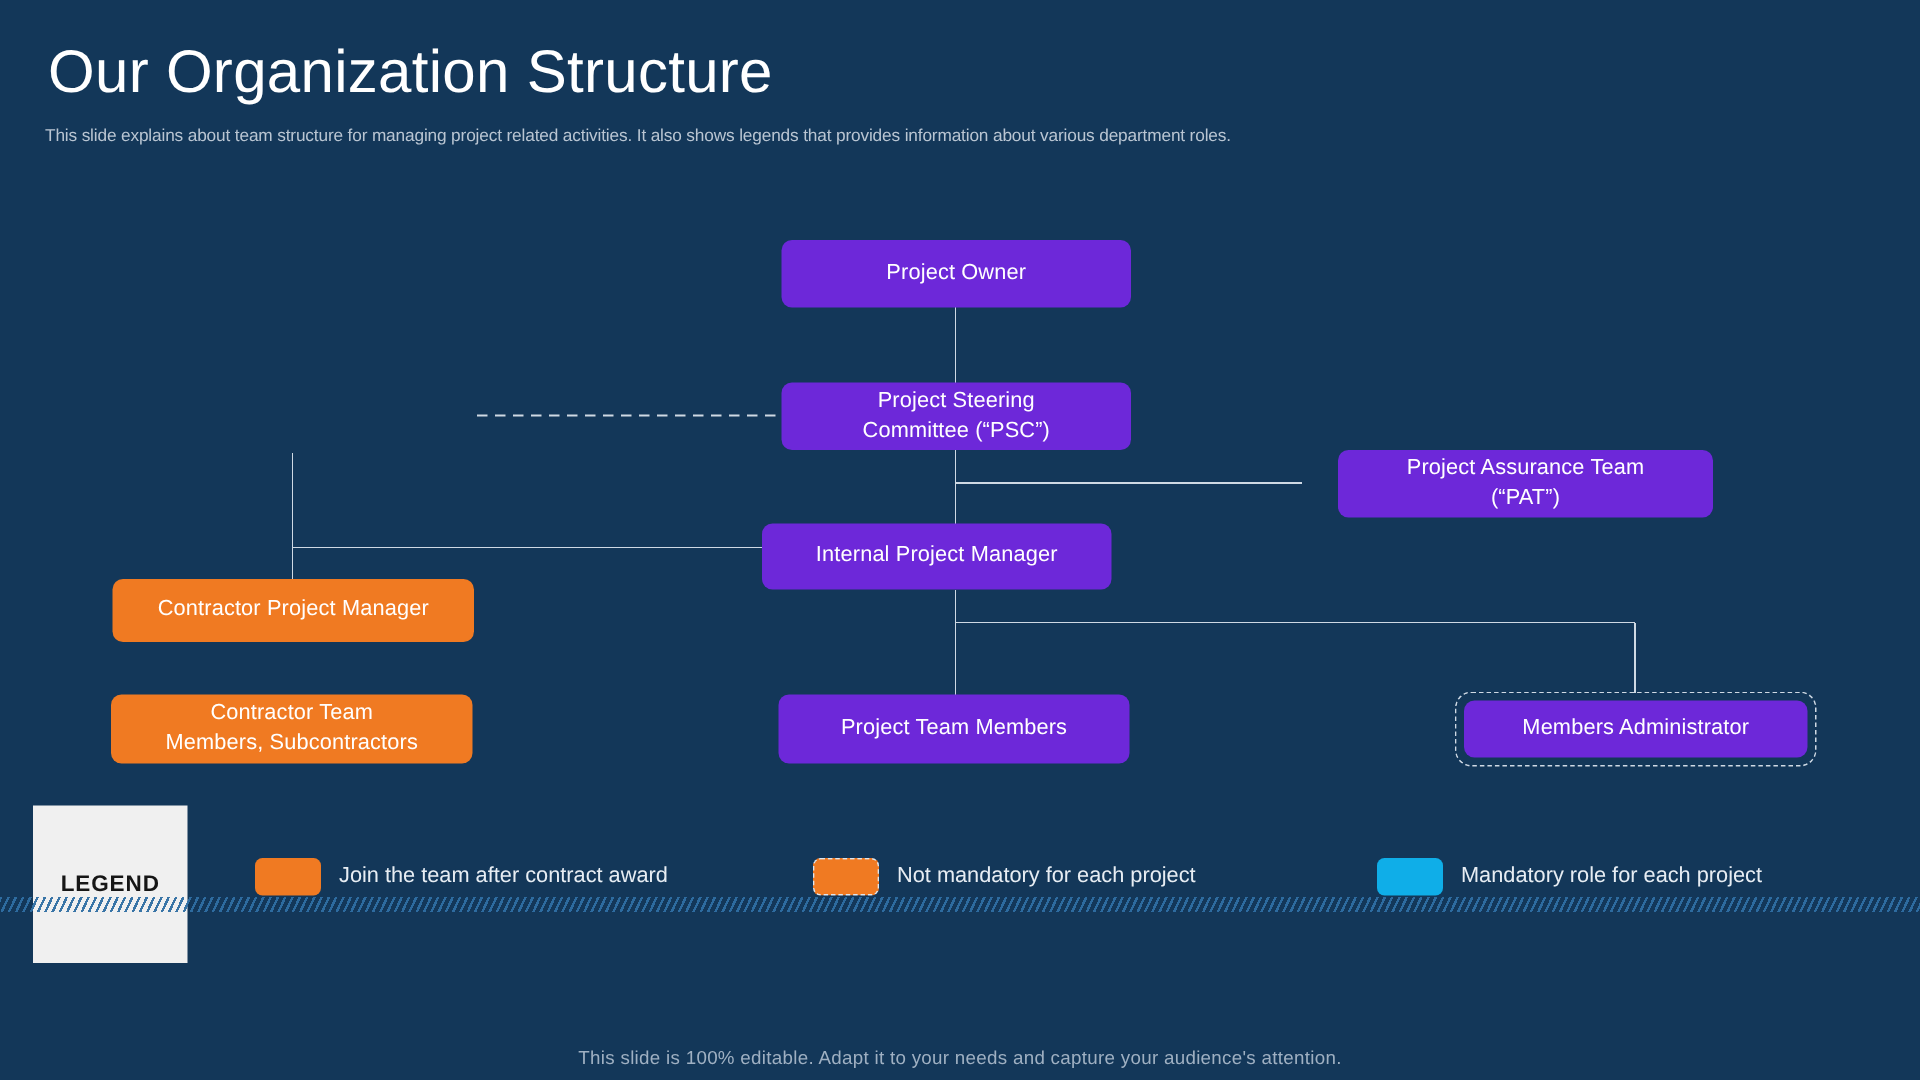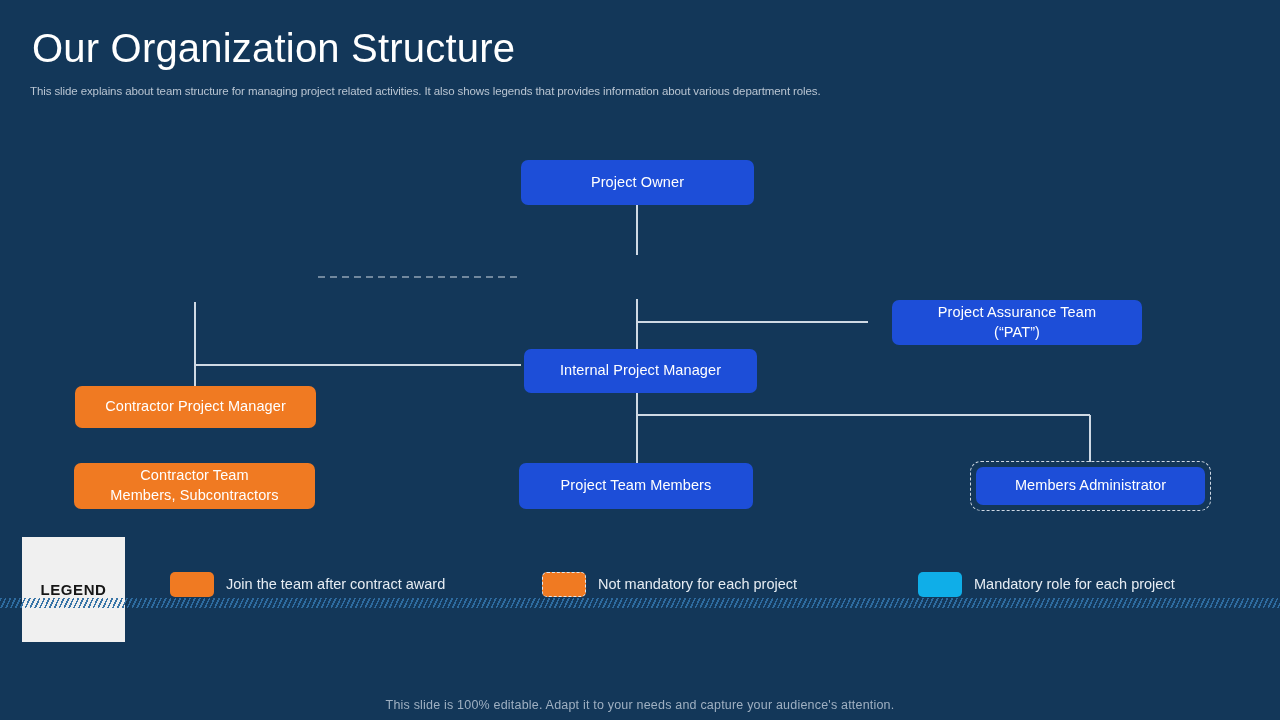--- a/index.html
+++ b/index.html
@@ -60,21 +60,21 @@
     align-items: center;
     justify-content: center;
     text-align: center;
     border-radius: 7px;
     color: #ffffff;
     font-size: 14.5px;
     line-height: 1.35;
     letter-spacing: 0.1px;
     padding: 4px 8px;
   }
-  .node.blue   { background: #1d4ed8; }
+  .node.blue   { background: #6d28d9; }
   .node.orange { background: #F07A22; }
 
   
   .dashed-wrap {
     position: absolute;
     box-sizing: border-box;
     border: 1px dashed #cfd9e4;
     border-radius: 11px;
     padding: 5px;
   }
@@ -183,27 +183,30 @@
       <line x1="1090" y1="415" x2="1090" y2="462"></line>
     </g>
 
     <line x1="318" y1="277" x2="520" y2="277" stroke="#cfd9e4" stroke-width="1.2" stroke-dasharray="7 5" fill="none"></line>
   </svg>
 
   <div class="node blue" style="left:521px; top:160px; width:233px; height:45px;">
     <span>Project Owner</span>
   </div>
 
+  <div class="node blue" style="left:521px; top:255px; width:233px; height:45px;">
+    <span class="multiline">Project Steering<br>Committee (“PSC”)</span>
+  </div>
 
 
   <div class="node blue" style="left:892px; top:300px; width:250px; height:45px;align-items:center;">
     <span class="multiline">Project Assurance Team<br>(“PAT”)</span>
   </div>
 
-  <div class="node blue" style="left:524px; top:349px; width:233px; height:44px;">
+  <div class="node blue" style="left:508px; top:349px; width:233px; height:44px;">
     <span>Internal  Project Manager</span>
   </div>
 
   <div class="node orange" style="left:75px; top:386px; width:241px; height:42px;">
     <span>Contractor Project Manager</span>
   </div>
 
   <div class="node orange" style="left:74px; top:463px; width:241px; height:46px;">
     <span class="multiline">Contractor Team<br>Members, Subcontractors</span>
   </div>

